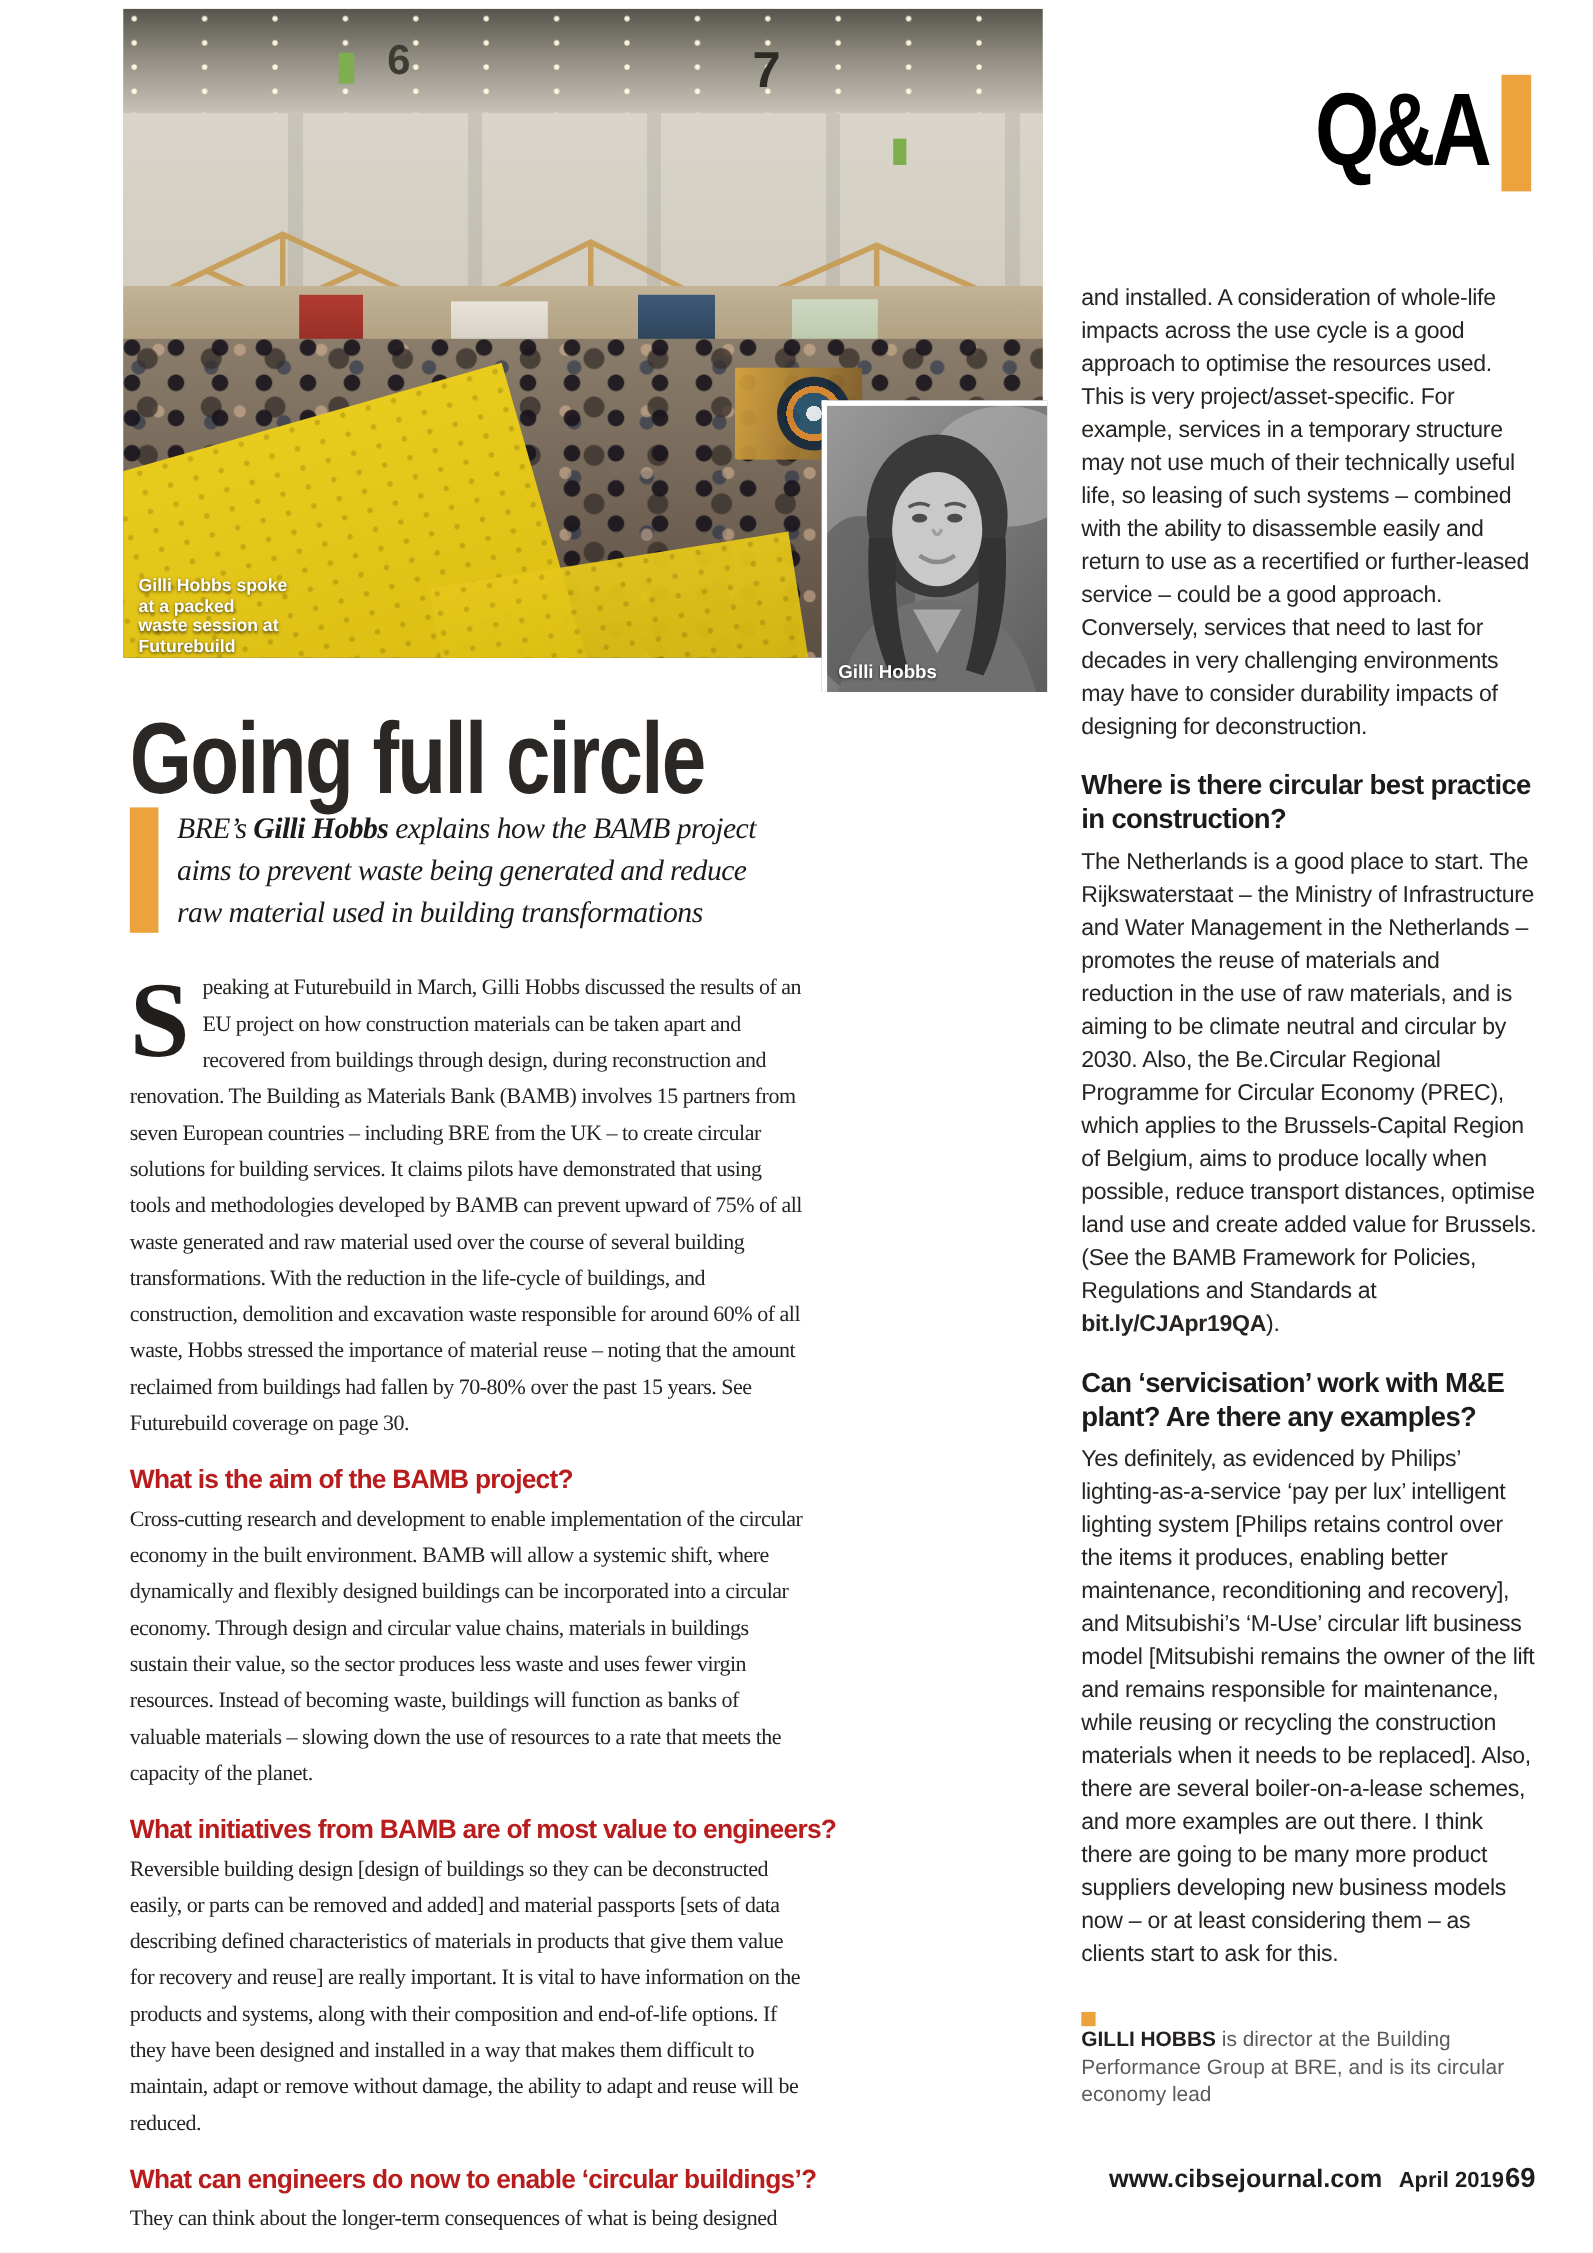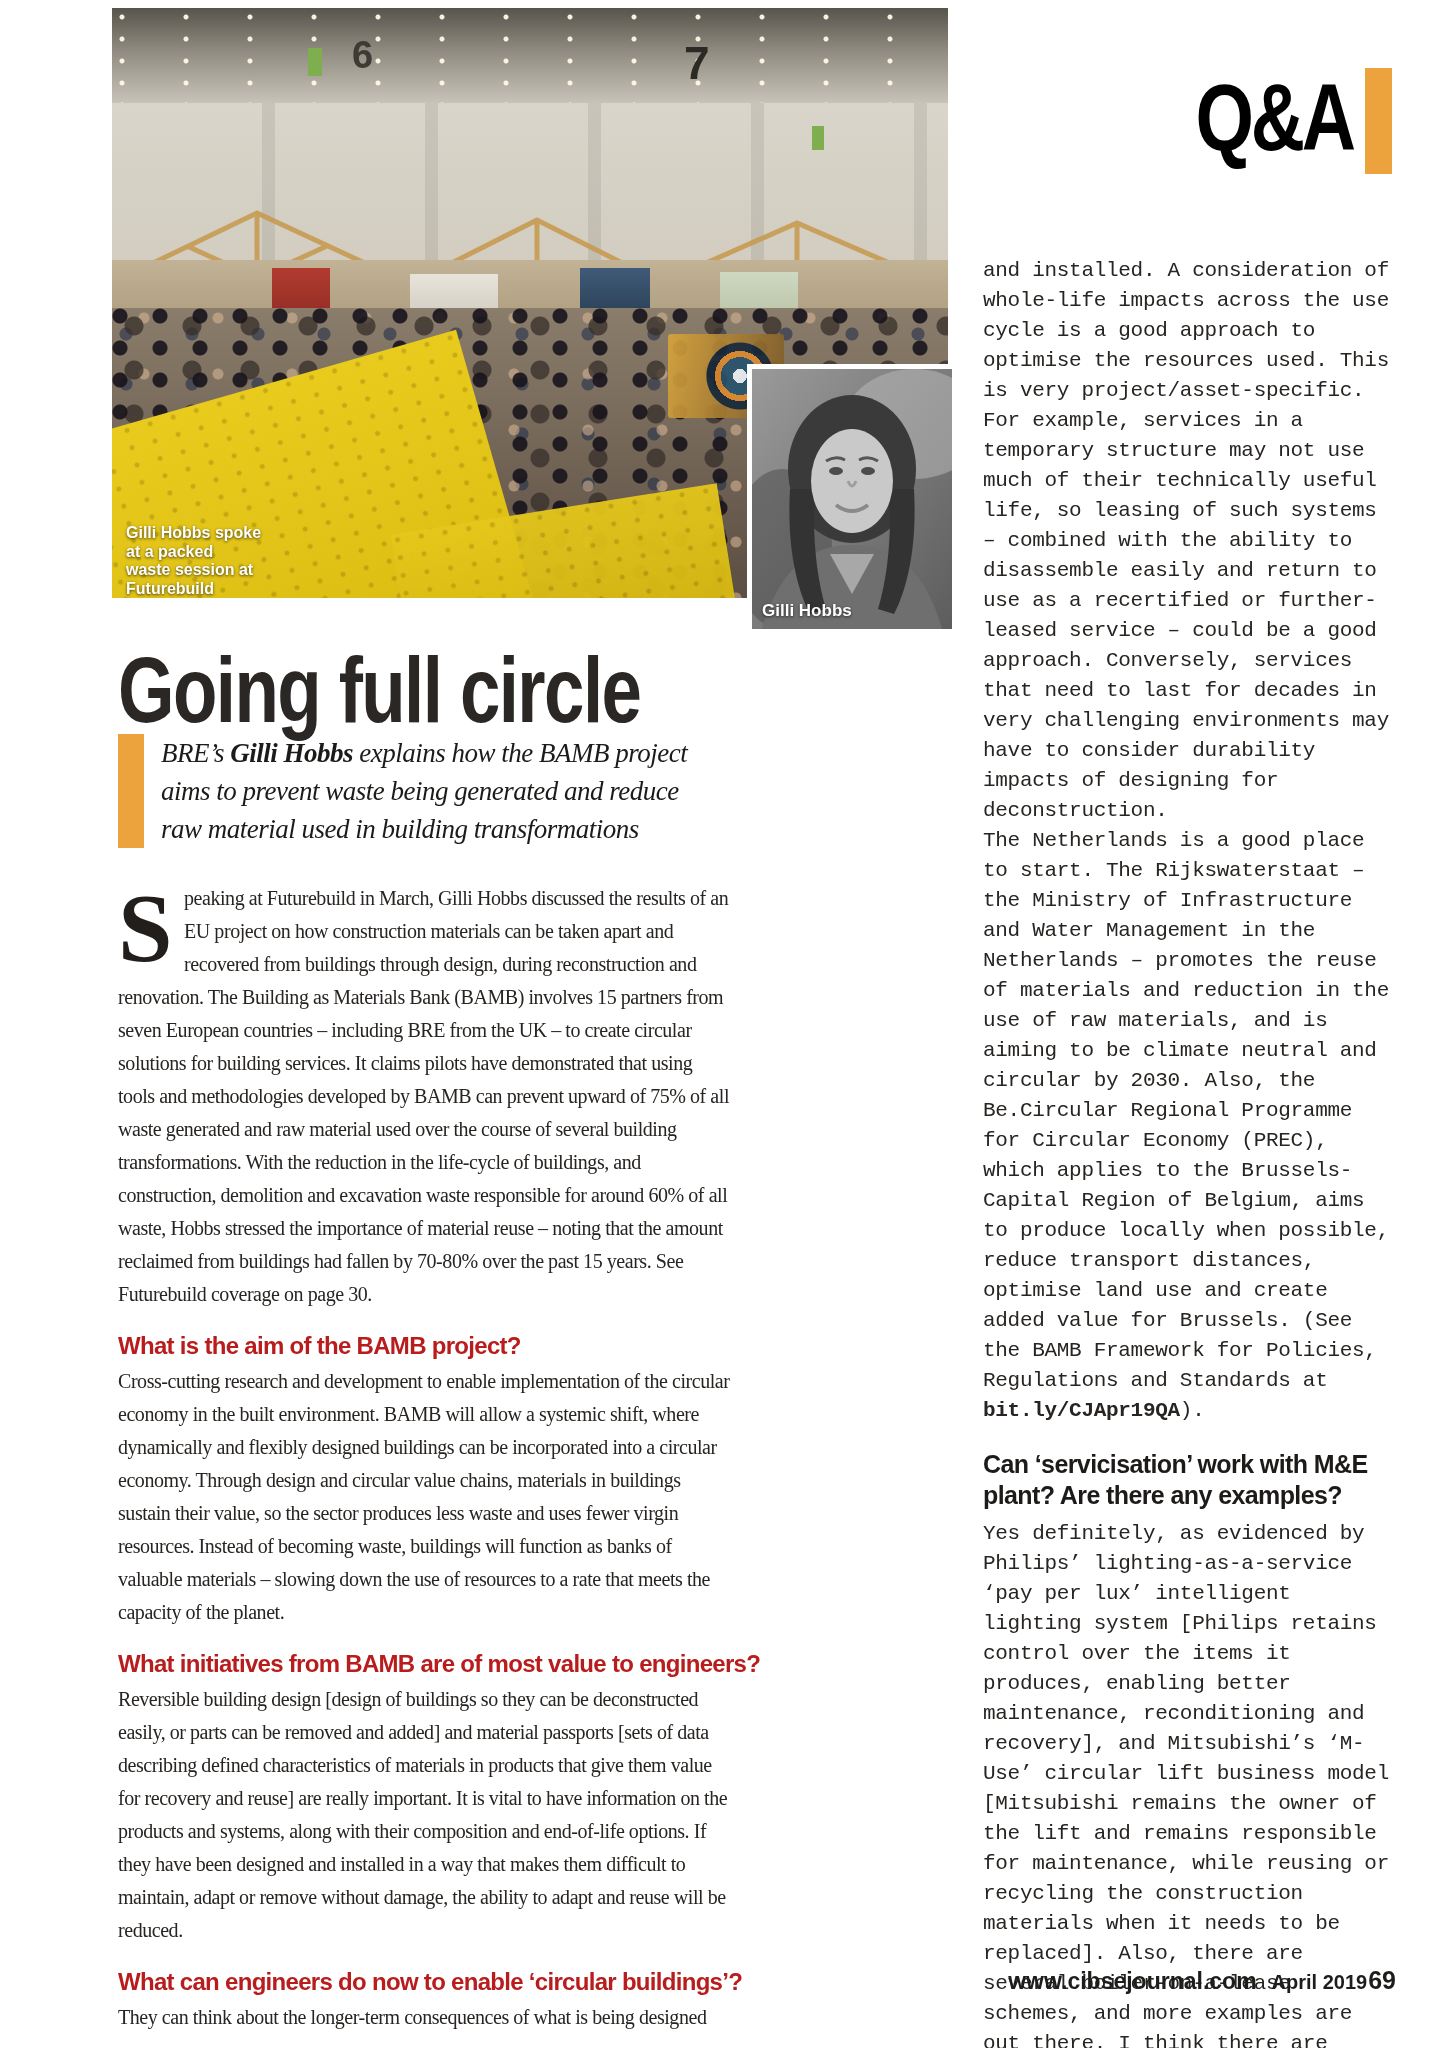--- a/index.html
+++ b/index.html
@@ -60,21 +60,21 @@
   .standfirst-bar{flex:0 0 26px;width:26px;min-height:112px;background:#ECA33E;margin-right:17px;}
   .standfirst-text{font-family:"Liberation Serif",serif;font-size:27px;line-height:38px;letter-spacing:-0.5px;color:#1d1b19;width:560px;}
   .standfirst-text .bold{font-weight:bold;}
   .body-text{font-family:"Liberation Serif",serif;font-size:20px;line-height:33px;letter-spacing:-0.45px;color:#272421;margin:0;}
   .intro{margin-top:34px;}
   .dropcap{float:left;font-size:98px;line-height:74px;padding:9px 12px 0 0;font-weight:bold;color:#211e1c;}
   .q-heading{font-size:24px;font-weight:bold;letter-spacing:-0.7px;color:#b91c1c;margin:21px 0 5px;white-space:nowrap;}
 
   
   .sidebar{position:absolute;left:983px;top:256px;width:414px;}
-  .sb-text{font-family:Liberation Mono, monospace;font-size:21px;line-height:30px;letter-spacing:-0.3px;color:#272421;margin:0;}
+  .sb-text{font-family:Liberation Sans, sans-serif;font-size:21px;line-height:30px;letter-spacing:-0.3px;color:#272421;margin:0;}
   .sb-heading{font-size:25px;line-height:31px;font-weight:bold;letter-spacing:-0.6px;color:#1d1b19;margin:23px 0 8px;}
   .sb-bold{font-weight:bold;}
   .bio{margin-top:32px;display:flex;font-size:19px;line-height:25px;color:#5a5b5d;flex-direction:column;}
   .bio-bullet{flex:0 0 13px;width:13px;height:13px;background:#ECA33E;margin:5px 10px 0 0;}
   .bio-name{font-weight:bold;color:#231f20;}
 
   
   .footer{position:absolute;left:900px;top:1966px;width:496px;text-align:right;color:#1d1d1b;white-space:nowrap;}
   .footer-site{font-weight:bold;font-size:23px;margin-left:48px;}
   .footer-date{font-weight:bold;font-size:20px;margin-left:15px;}
@@ -159,20 +159,21 @@
     <h2 class="q-heading">What initiatives from BAMB are of most value to engineers?</h2>
     <p class="body-text">Reversible building design [design of buildings so they can be deconstructed easily, or parts can be removed and added] and material passports [sets of data describing defined characteristics of materials in products that give them value for recovery and reuse] are really important. It is vital to have information on the products and systems, along with their composition and end-of-life options. If they have been designed and installed in a way that makes them difficult to maintain, adapt or remove without damage, the ability to adapt and reuse will be reduced.</p>
 
     <h2 class="q-heading">What can engineers do now to enable ‘circular buildings’?</h2>
     <p class="body-text">They can think about the longer-term consequences of what is being designed</p>
   </div>
 
   <div class="sidebar">
     <p class="sb-text">and installed. A consideration of whole-life impacts across the use cycle is a good approach to optimise the resources used. This is very project/asset-specific. For example, services in a temporary structure may not use much of their technically useful life, so leasing of such systems – combined with the ability to disassemble easily and return to use as a recertified or further-leased service – could be a good approach. Conversely, services that need to last for decades in very challenging environments may have to consider durability impacts of designing for deconstruction.</p>
 
+    <h3 class="sb-heading">Where is there circular best practice in construction?</h3>
     <p class="sb-text"><span>The Netherlands is a good place to start. The Rijkswaterstaat – the Ministry of Infrastructure and Water Management in the Netherlands – promotes the reuse of materials and reduction in the use of raw materials, and is aiming to be climate neutral and circular by 2030. Also, the Be.Circular Regional Programme for Circular Economy (PREC), which applies to the Brussels-Capital Region of Belgium, aims to produce locally when possible, reduce transport distances, optimise land use and create added value for Brussels. (See the BAMB Framework for Policies, Regulations and Standards at </span><span class="sb-bold">bit.ly/CJApr19QA</span><span>).</span></p>
 
     <h3 class="sb-heading">Can ‘servicisation’ work with M&amp;E plant? Are there any examples?</h3>
     <p class="sb-text">Yes definitely, as evidenced by Philips’ lighting-as-a-service ‘pay per lux’ intelligent lighting system [Philips retains control over the items it produces, enabling better maintenance, reconditioning and recovery], and Mitsubishi’s ‘M-Use’ circular lift business model [Mitsubishi remains the owner of the lift and remains responsible for maintenance, while reusing or recycling the construction materials when it needs to be replaced]. Also, there are several boiler-on-a-lease schemes, and more examples are out there. I think there are going to be many more product suppliers developing new business models now – or at least considering them – as clients start to ask for this.</p>
 
     <div class="bio">
       <span class="bio-bullet"></span>
       <p style="margin:0;"><span class="bio-name">GILLI HOBBS</span><span> is director at the Building Performance Group at BRE, and is its circular economy lead</span></p>
     </div>
   </div>

